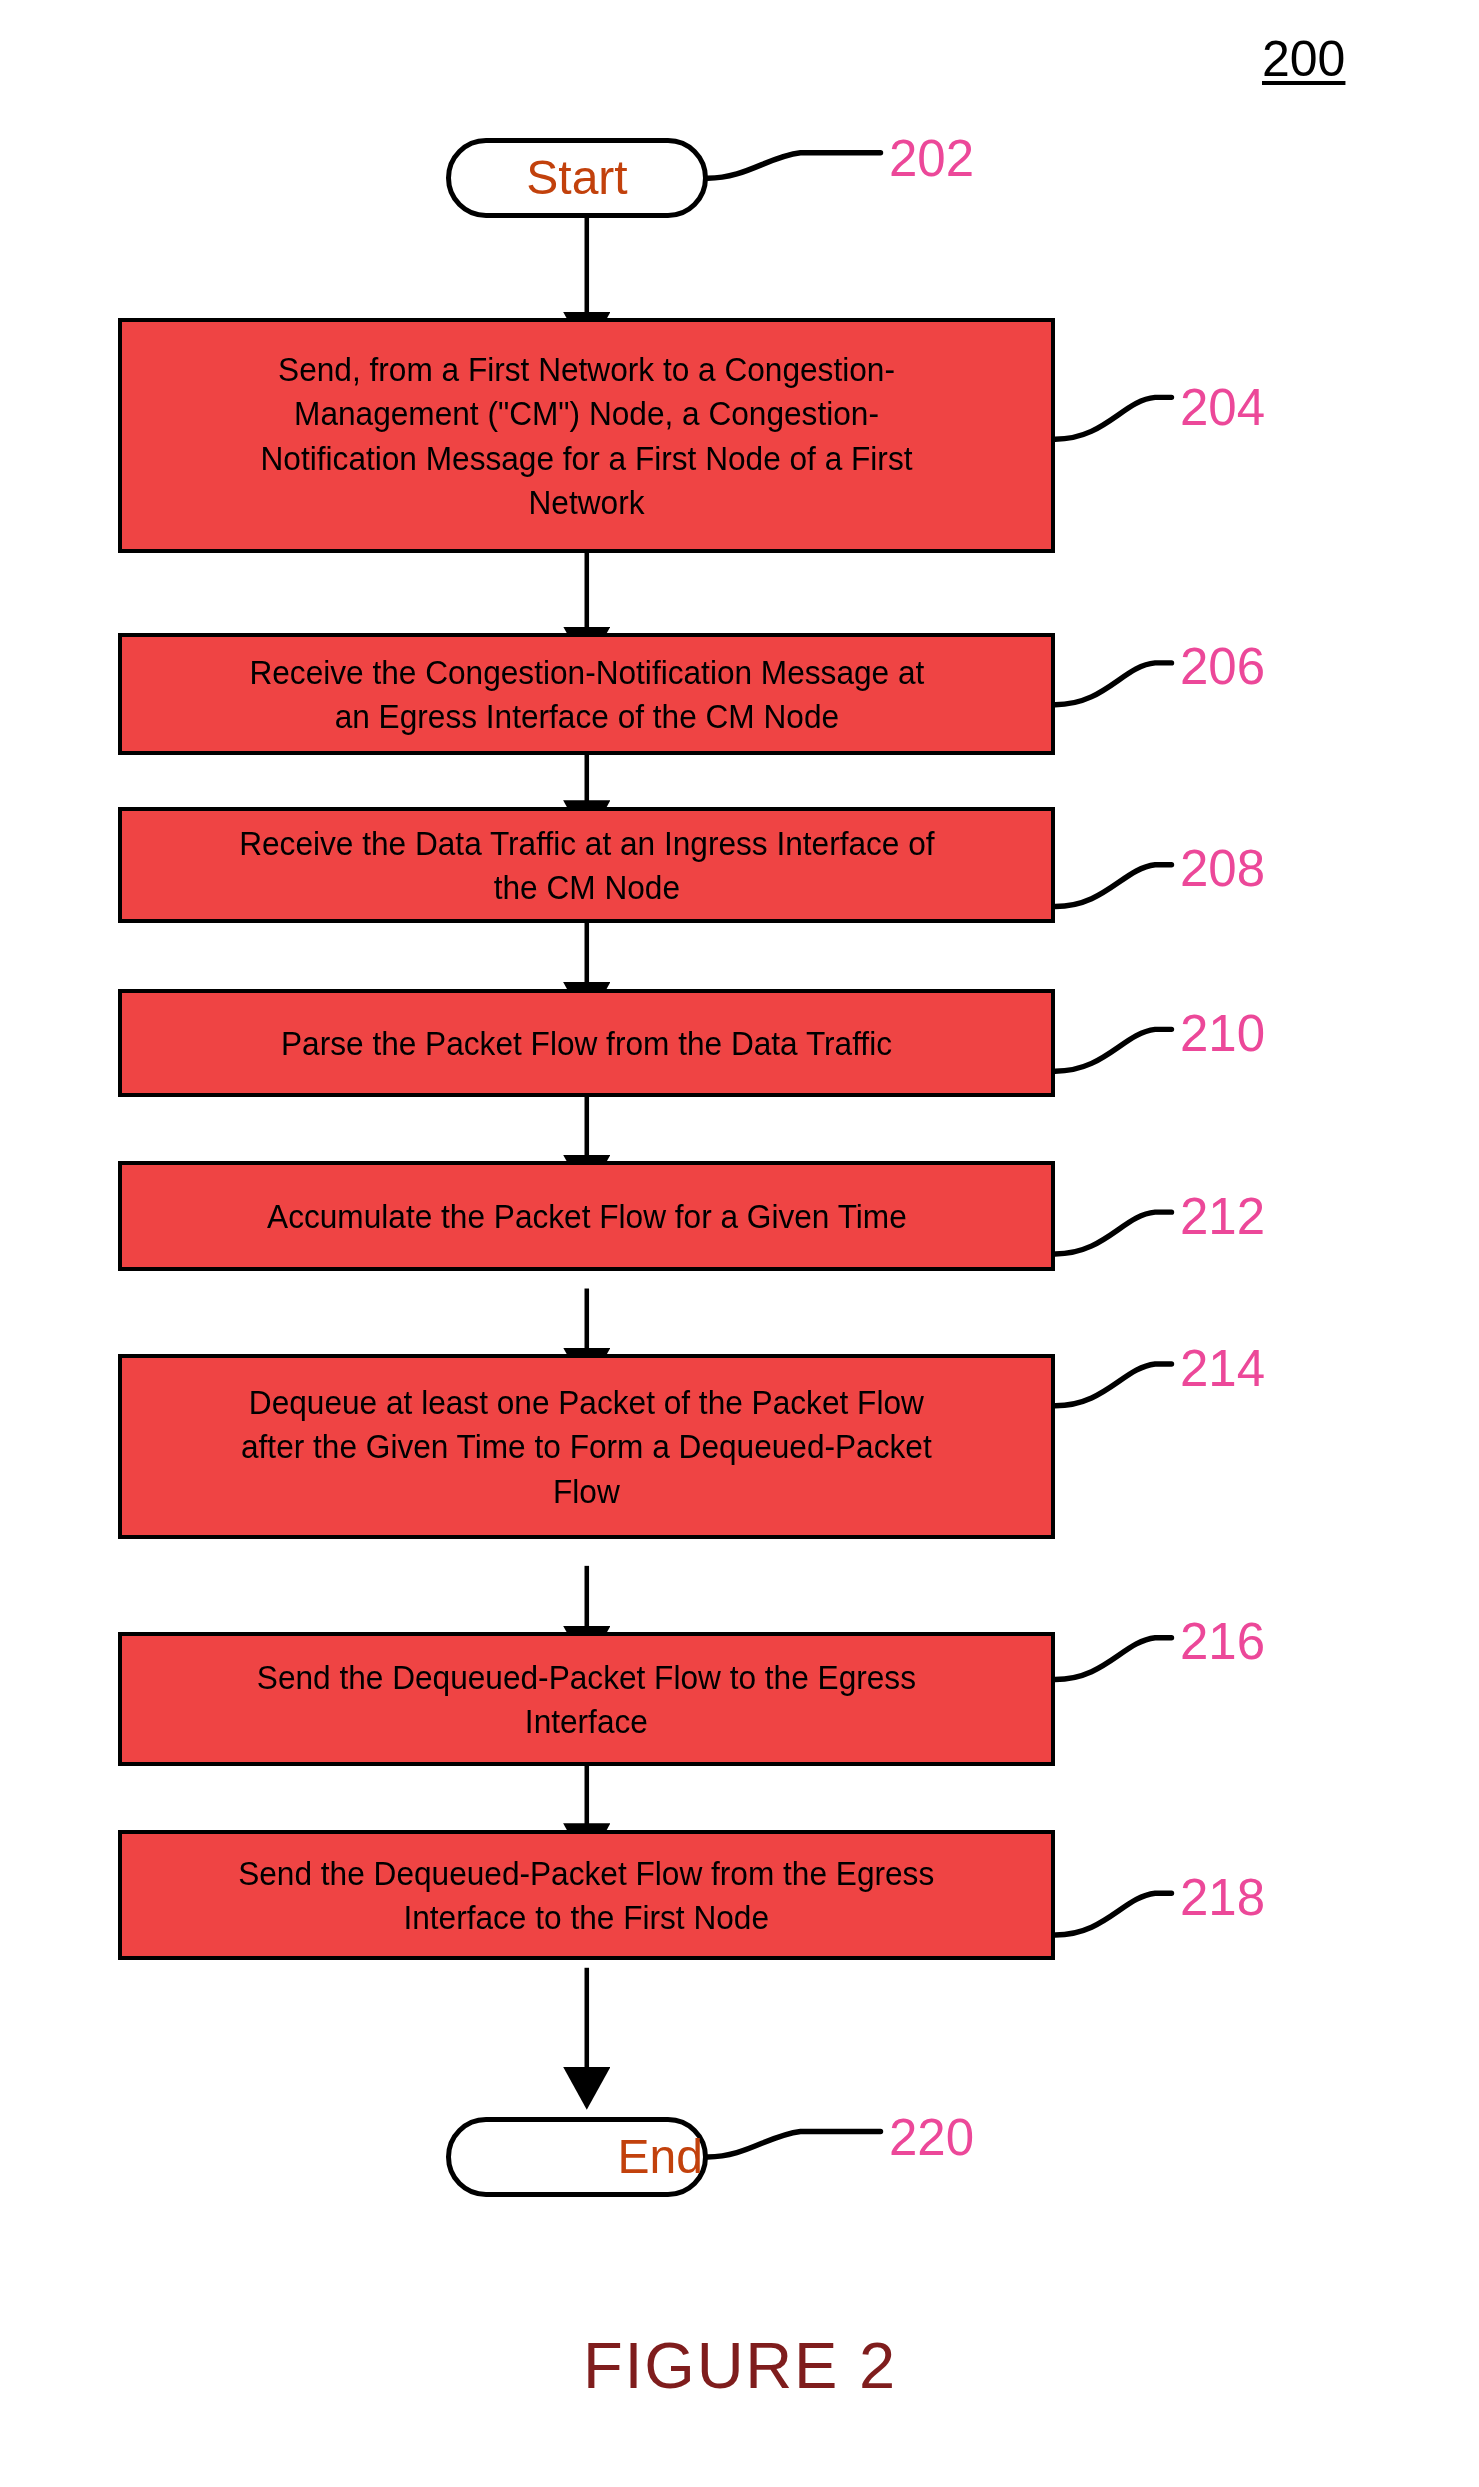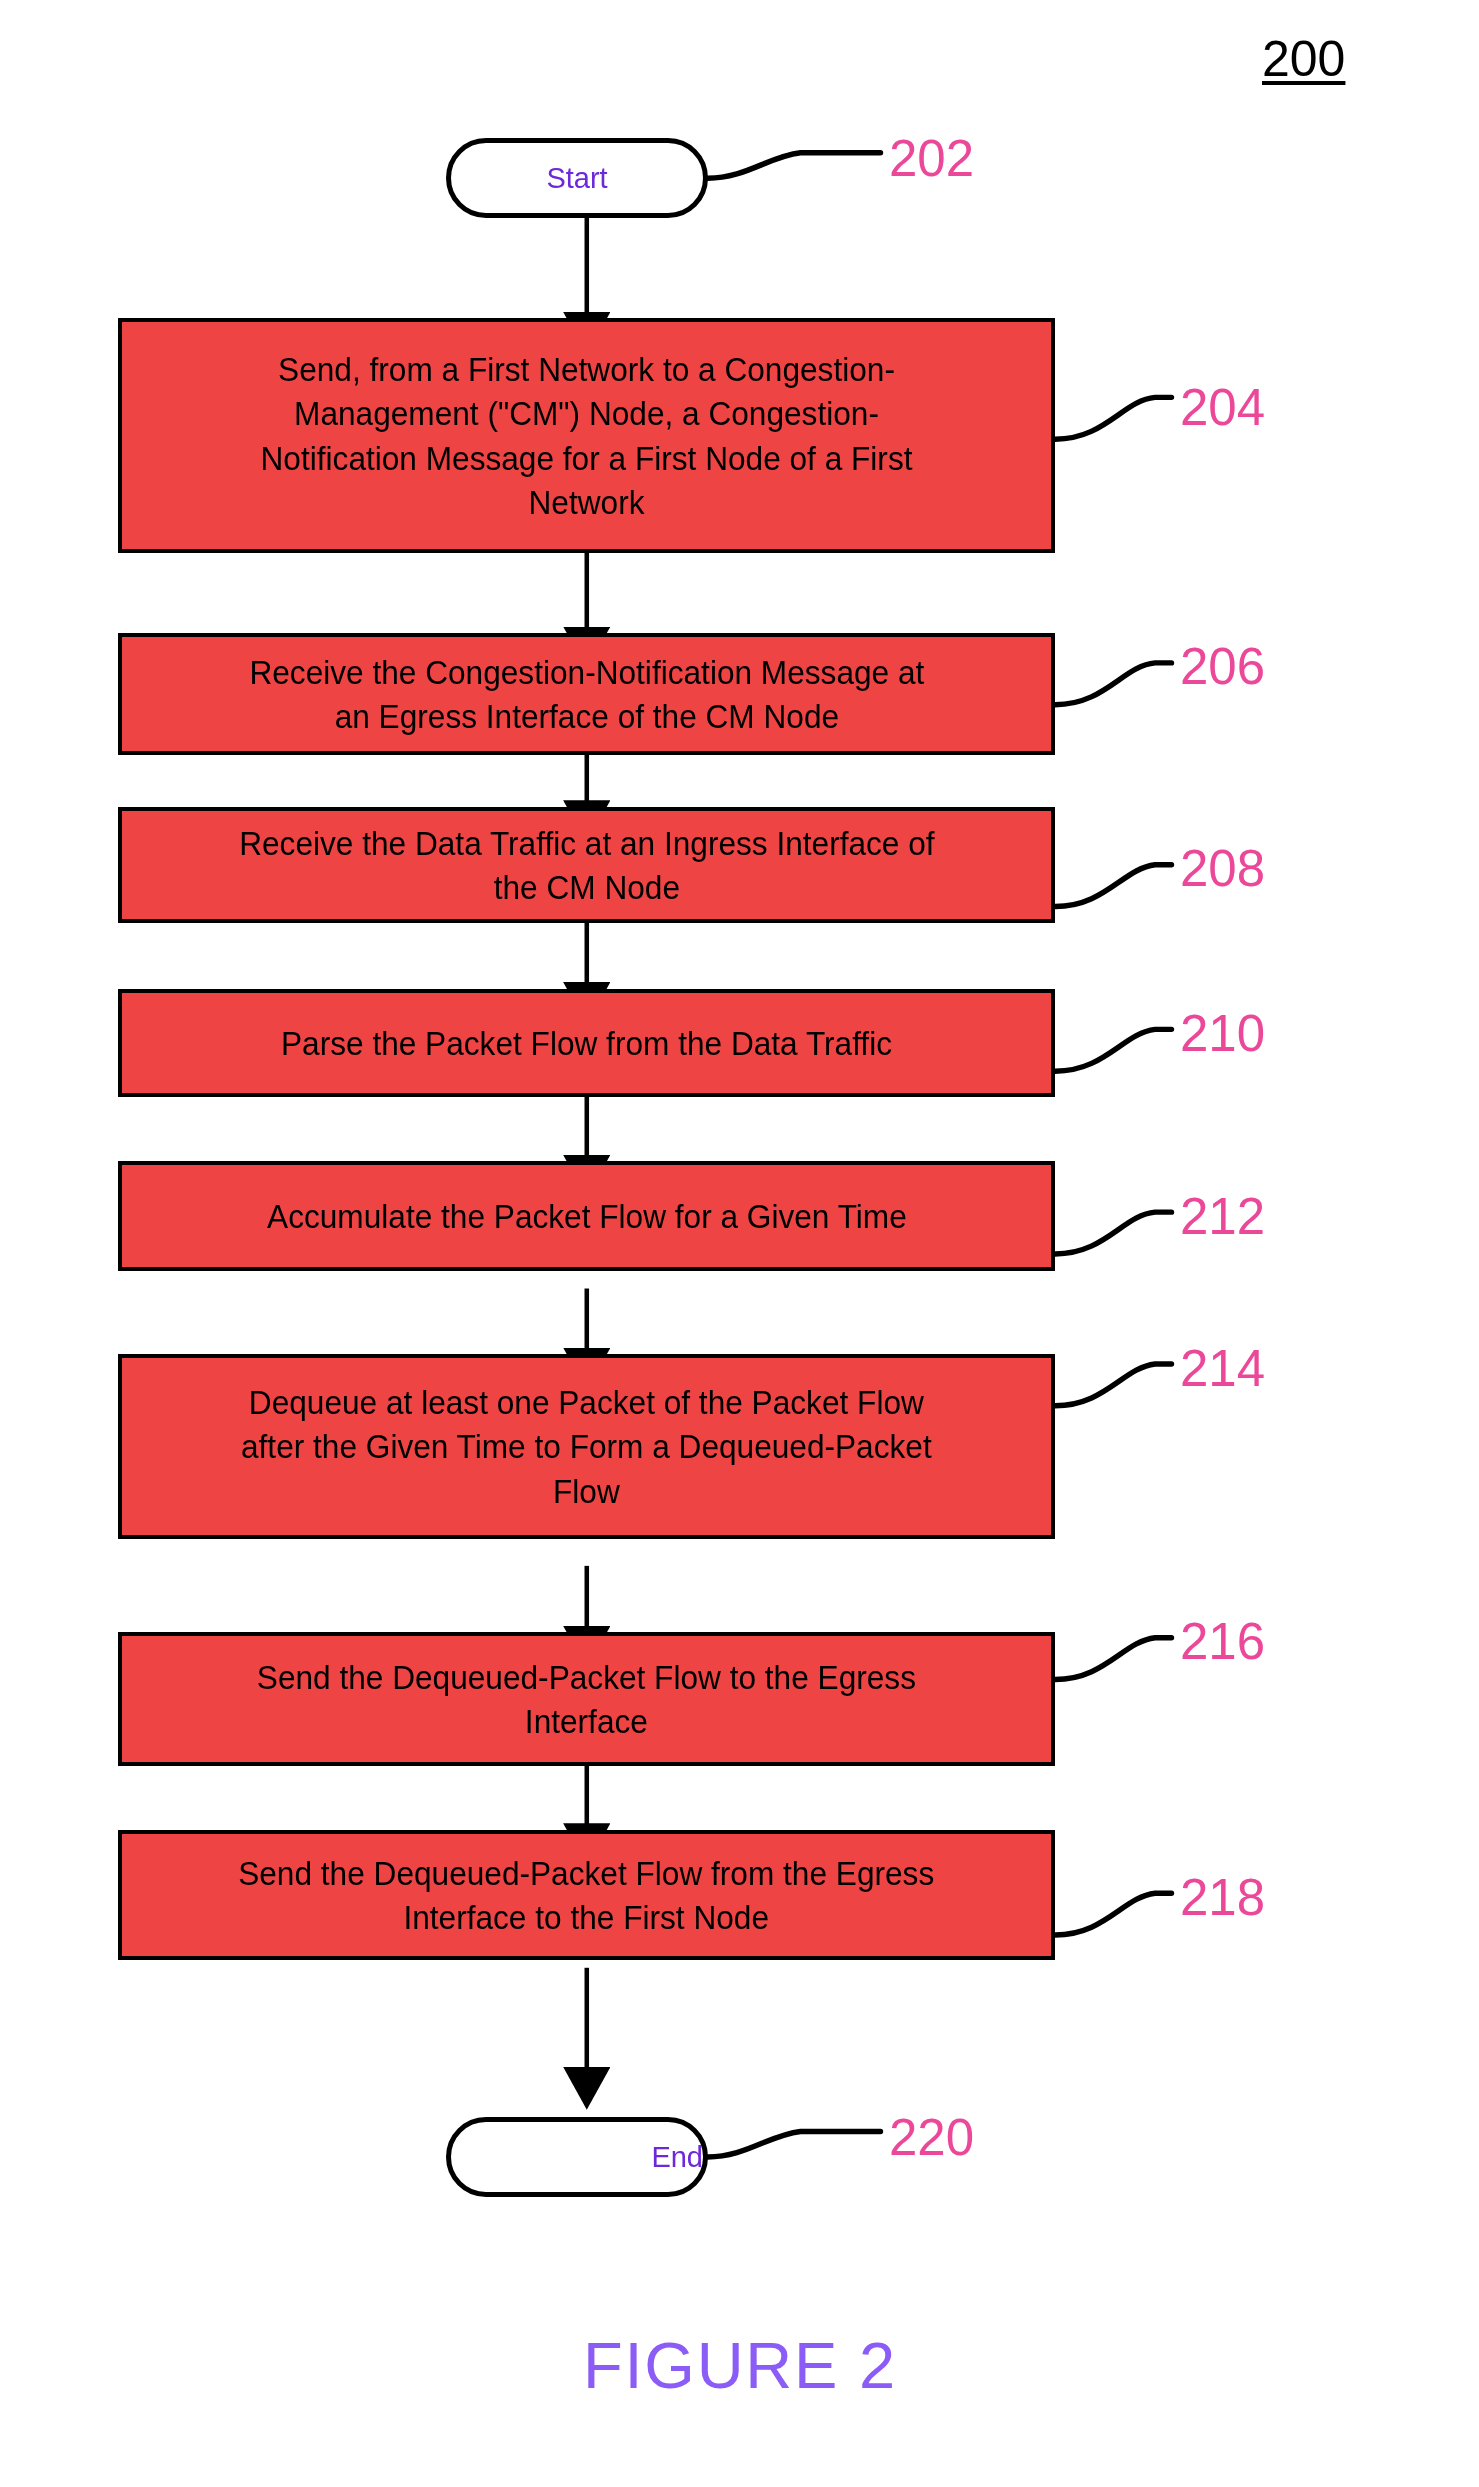--- a/index.html
+++ b/index.html
@@ -40,22 +40,22 @@
     position: absolute;
     border: 5.5px solid #000;
     border-radius: 64px;
     background: #fff;
     display: flex;
     align-items: center;
     justify-content: center;
     box-sizing: border-box;
   }
   .terminal span {
-    font-size: 29px;
-    color: #6d28d9;
+    font-size: 48px;
+    color: #c2410c;
     font-family: "Liberation Sans", sans-serif;
     line-height: 1;
   }
   
   .proc {
     position: absolute;
     border: 4.5px solid #000;
     background: #ef4444;
     box-sizing: border-box;
     display: flex;
@@ -80,21 +80,21 @@
     font-family: "Liberation Sans", sans-serif;
     white-space: nowrap;
   }
   
   .caption {
     position: absolute;
     width: 100%;
     text-align: center;
     font-size: 65px;
     letter-spacing: 1.8px;
-    color: #8b5cf6;
+    color: #7f1d1d;
     font-family: "Liberation Sans", sans-serif;
   }
 </style>
 </head>
 <body>
 
 <div id="page">
 
   <svg id="svg-layer" viewBox="0 0 1627 2735">
     <defs>

